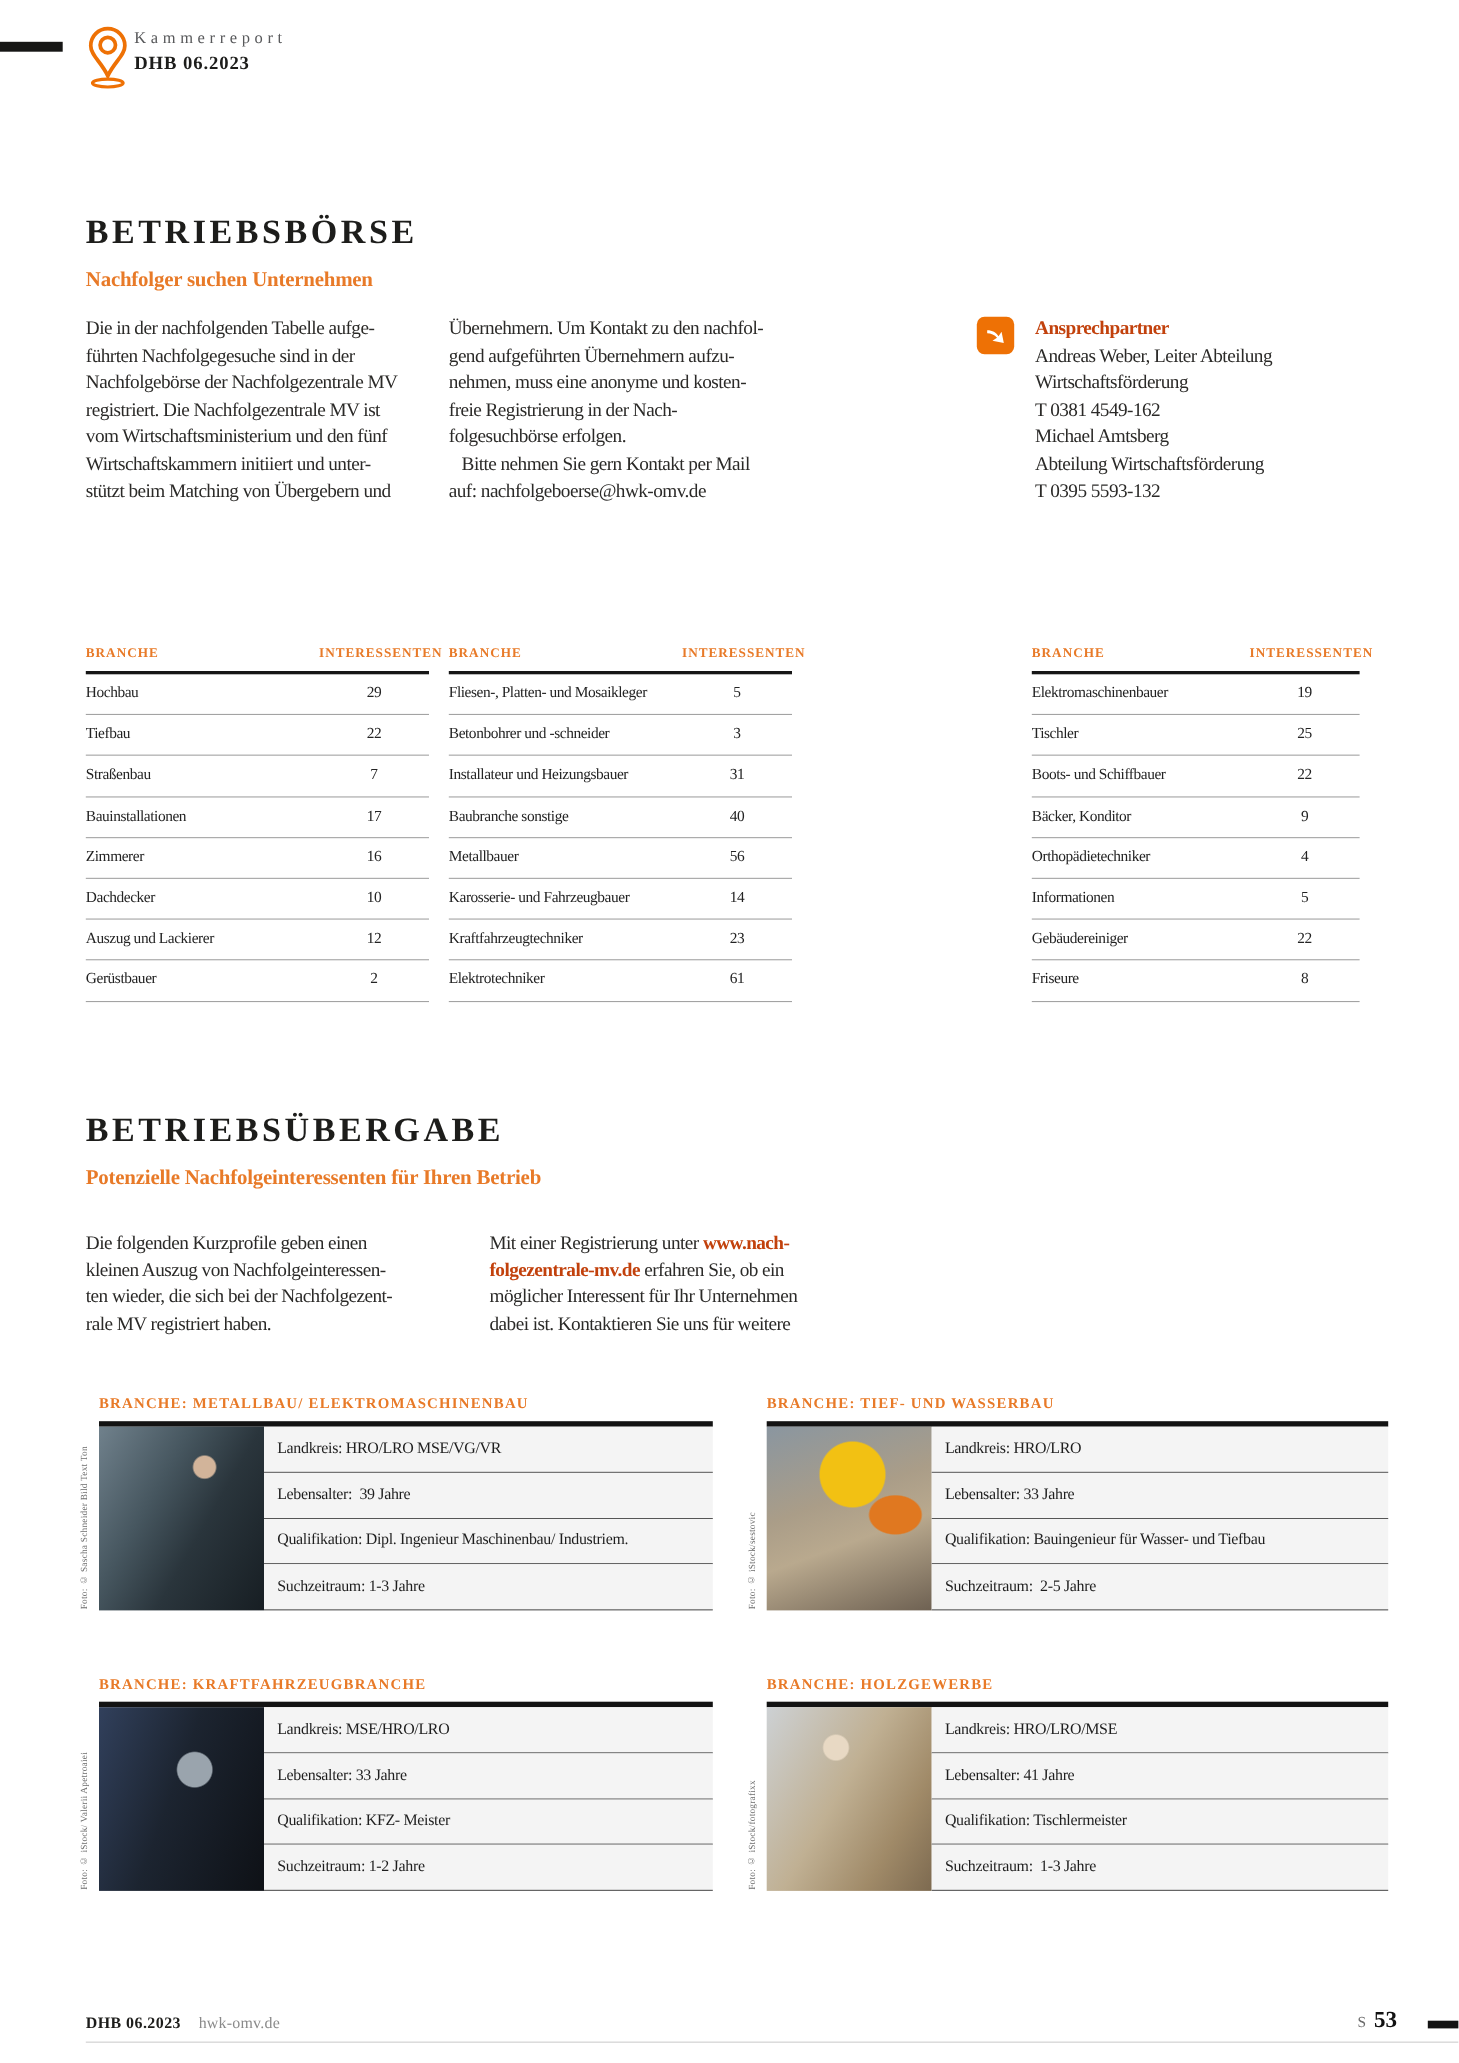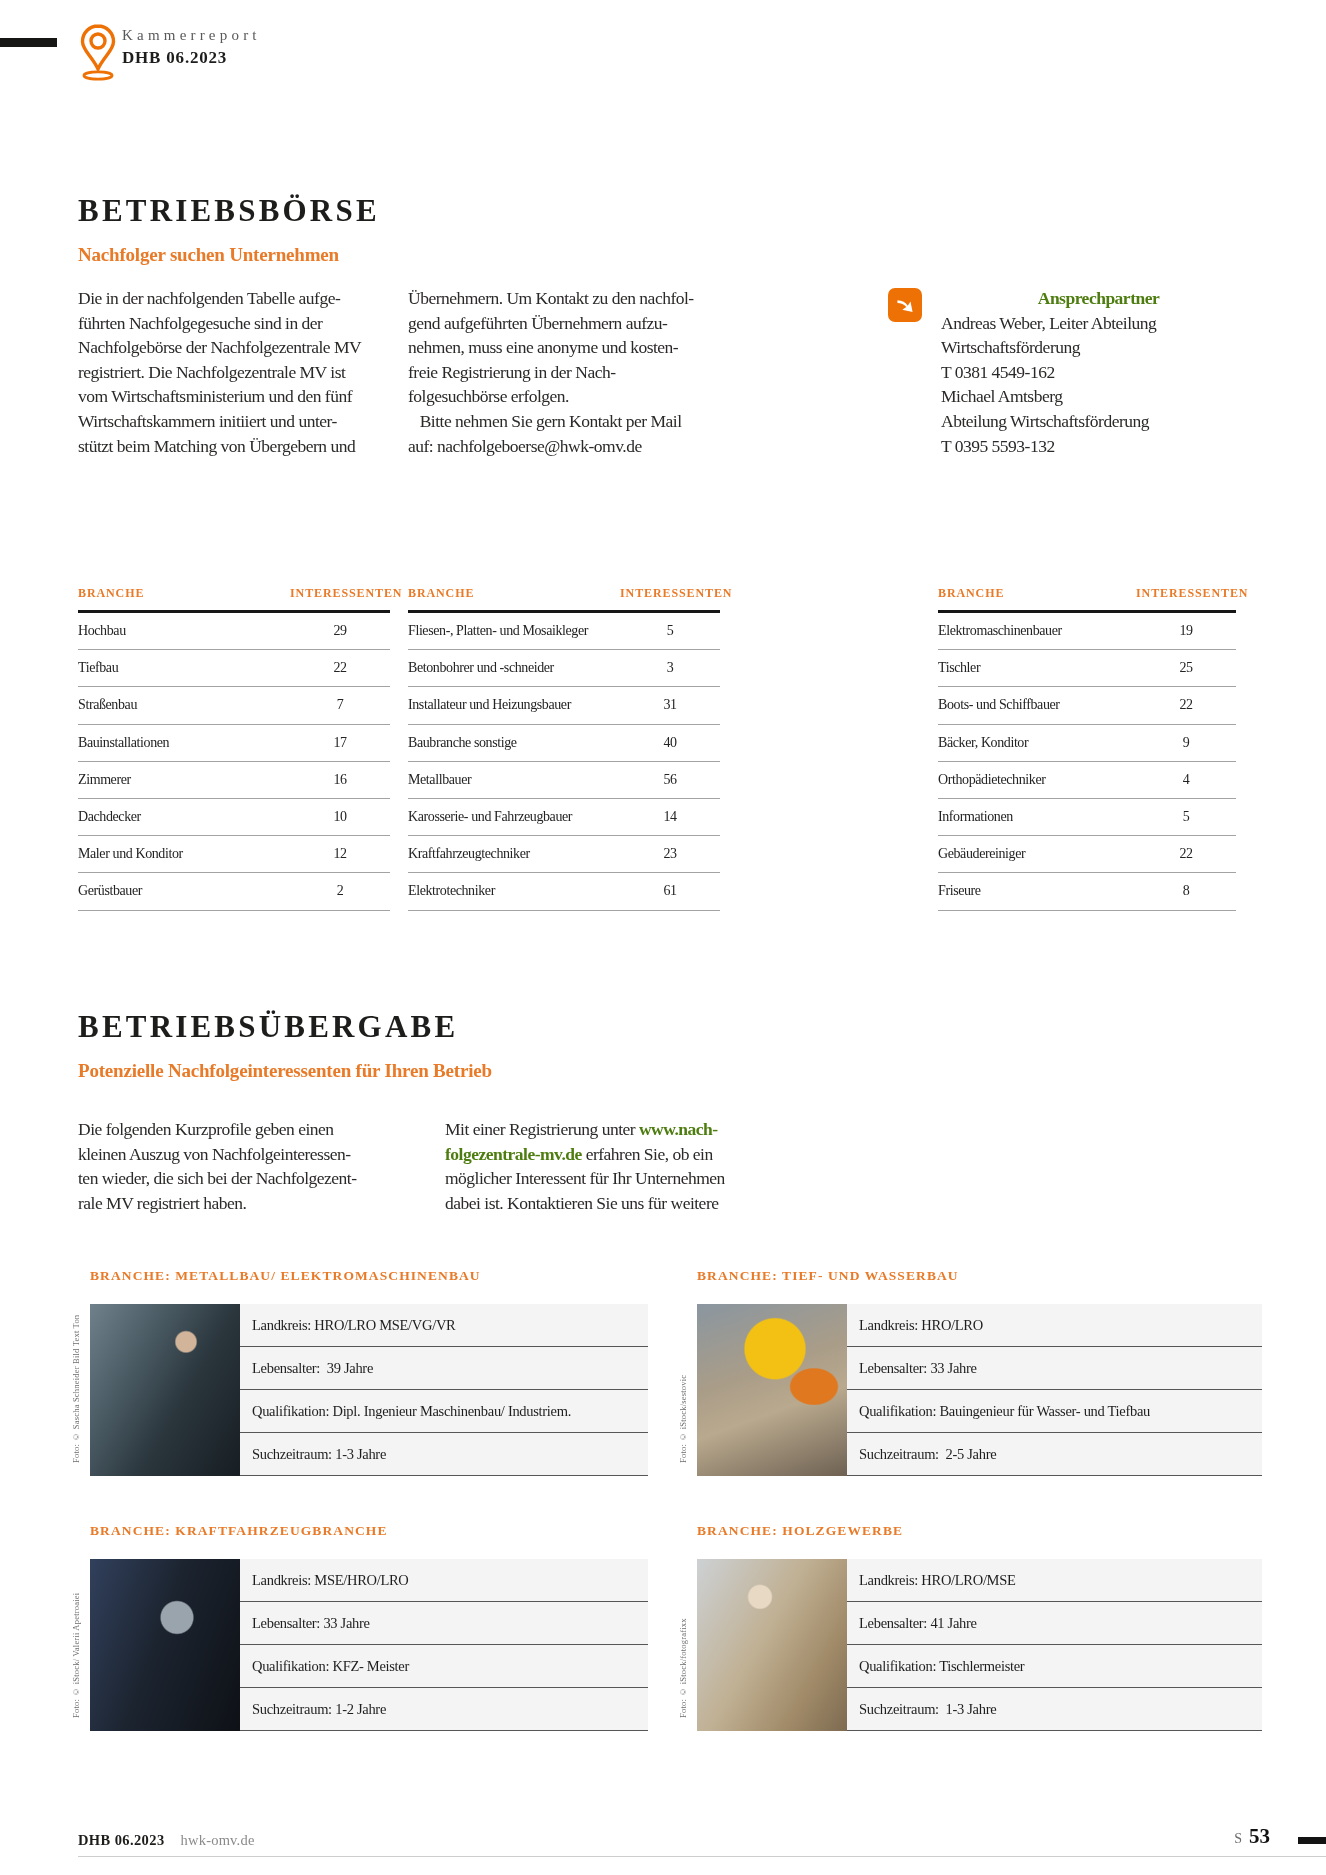--- a/index.html
+++ b/index.html
@@ -12,40 +12,40 @@
   .brand{left:122px;top:27px;}
   .brand-top{font-size:15px;letter-spacing:4.2px;color:#58595b;}
   .brand-bottom{font-size:17px;font-weight:800;letter-spacing:0.8px;color:#1d1d1b;margin-top:4px;}
 
   
   .h1{font-size:31px;font-weight:800;letter-spacing:3.2px;color:#1d1d1b;}
   .h2{font-size:19px;font-weight:700;letter-spacing:-0.2px;color:#e87a28;}
 
   
   .para{font-size:17.5px;line-height:24.6px;letter-spacing:-0.5px;color:#2b2a28;}
-  .para .b,.b{font-weight:700;color:#4d7c0f;text-align:center;}
+  .para .b,.b{font-weight:700;color:#c2410c;}
 
   
   .cicon{width:34px;height:34px;border-radius:7px;background:#ee7105;display:flex;
          align-items:center;justify-content:center;}
 
   
   .tgroup{top:586px;}
   .thead{display:flex;justify-content:space-between;align-items:flex-end;
          padding-bottom:9px;border-bottom:3px solid #161616;
          font-size:12px;font-weight:700;letter-spacing:0.9px;color:#e87a28;}
   .thead .num-h{width:100px;text-align:center;}
   .trow{display:flex;align-items:center;height:37.2px;border-bottom:1px solid #a3a3a3;
         font-size:14px;letter-spacing:-0.4px;color:#232323;box-sizing:border-box;}
   .trow .tname{flex:1;white-space:nowrap;}
   .trow .tnum{width:100px;text-align:center;}
 
   
   .card-title{font-size:13.5px;font-weight:700;letter-spacing:1.1px;color:#e87a28;white-space:nowrap;}
-  .card-body{display:flex;flex-direction:row;margin-top:12px;}
+  .card-body{display:flex;flex-direction:column;}
   .card-topbar{height:5px;background:#131313;}
   .card-main{display:flex;flex:1;}
   .photo{width:150px;flex:0 0 150px;}
   .p1{background:radial-gradient(circle at 64% 22%, #d2b49a 0 6%, rgba(0,0,0,0) 7%),
        linear-gradient(120deg,#70818c 0%,#46565f 35%,#2a353c 60%,#171e23 100%);}
   .p2{background:radial-gradient(circle at 52% 26%, #f2c113 0 20%, rgba(0,0,0,0) 21%),
        radial-gradient(ellipse at 78% 48%, #e07820 0 14%, rgba(0,0,0,0) 15%),
        linear-gradient(160deg,#8a96a0 0%,#aa9d88 40%,#b9a98e 60%,#6e6152 100%);}
   .p3{background:radial-gradient(circle at 58% 34%, #9aa4ad 0 11%, rgba(0,0,0,0) 12%),
        linear-gradient(110deg,#31405c 0%,#1c2430 45%,#0e1116 100%);}
@@ -145,21 +145,21 @@
         </div>
         <div class="trow">
           <span class="tname">Zimmerer</span>
           <span class="tnum">16</span>
         </div>
         <div class="trow">
           <span class="tname">Dachdecker</span>
           <span class="tnum">10</span>
         </div>
         <div class="trow">
-          <span class="tname">Maler und Konditor</span>
+          <span class="tname">Auszug und Lackierer</span>
           <span class="tnum">12</span>
         </div>
         <div class="trow">
           <span class="tname">Gerüstbauer</span>
           <span class="tnum">2</span>
         </div>
       </div>
   </div>
   <div class="abs tgroup" style="left:408px;width:312px;">
     <div class="thead">

